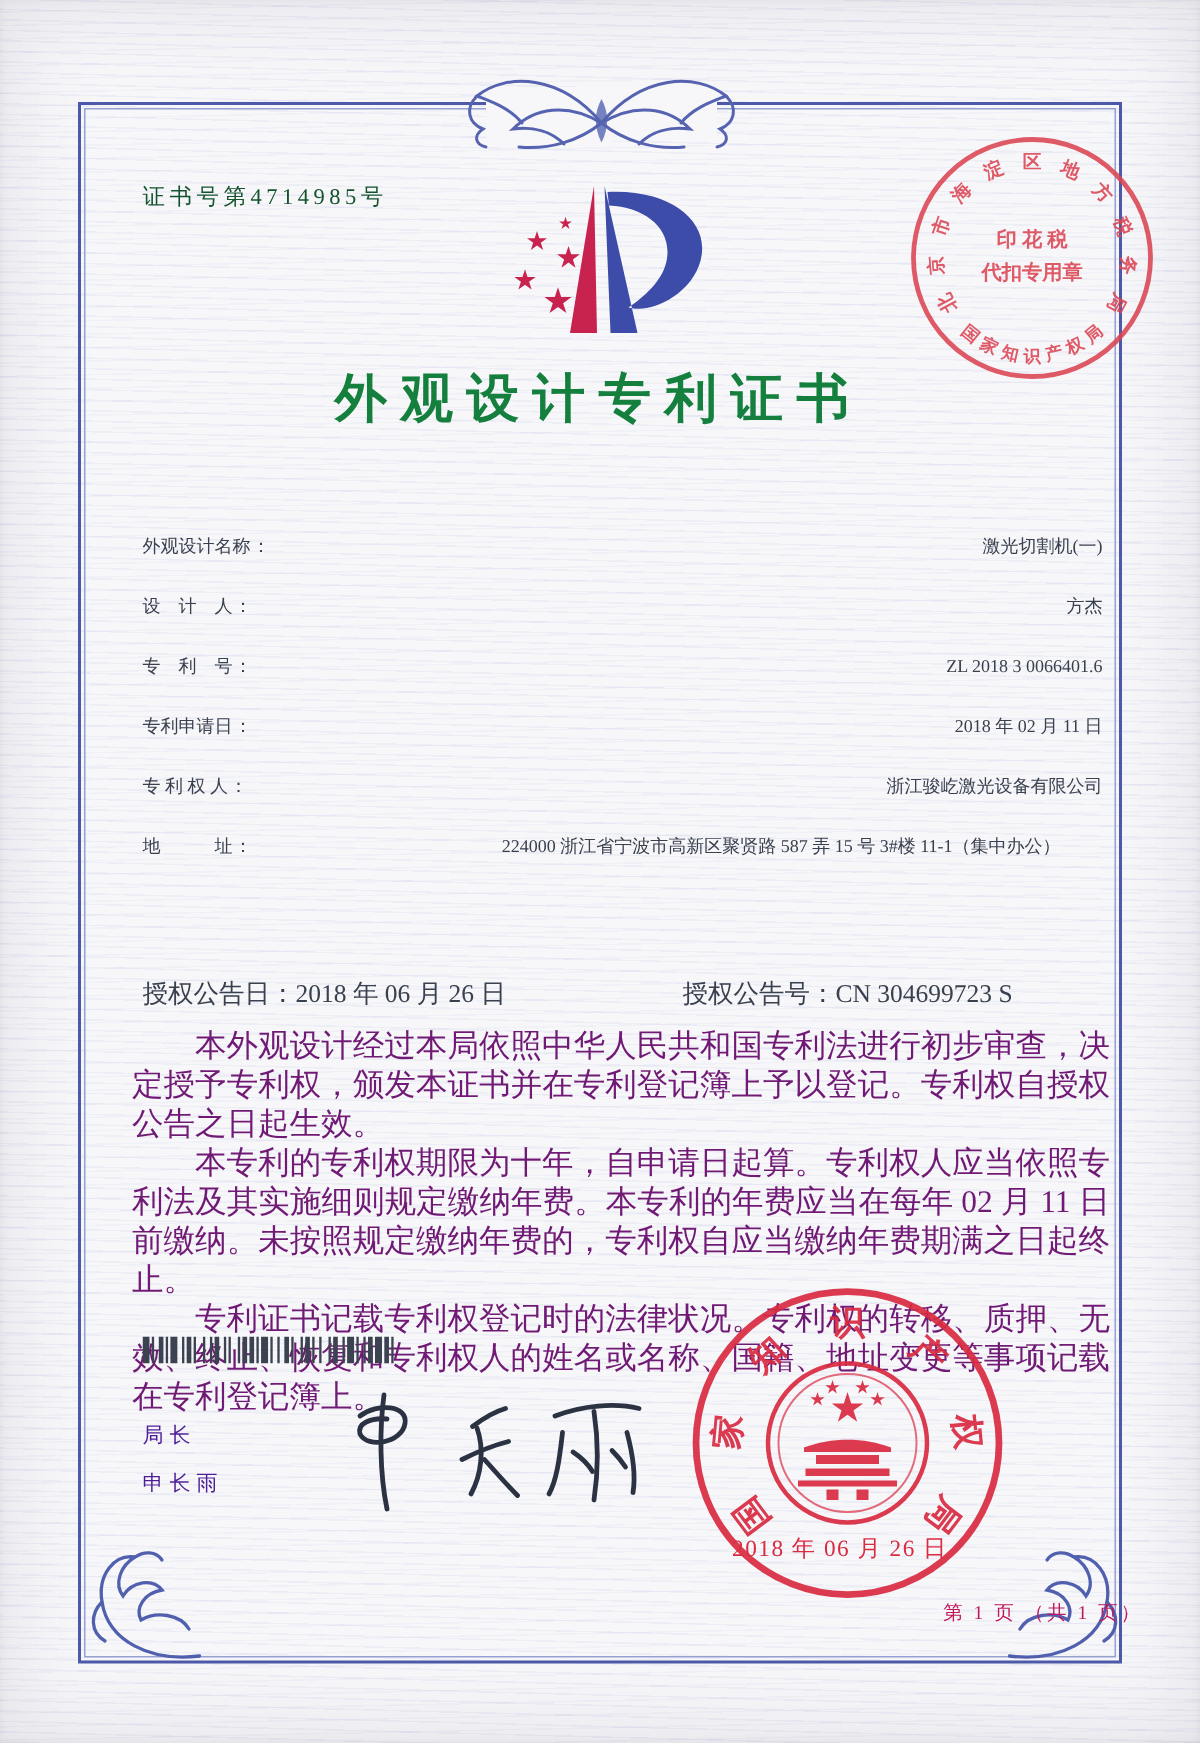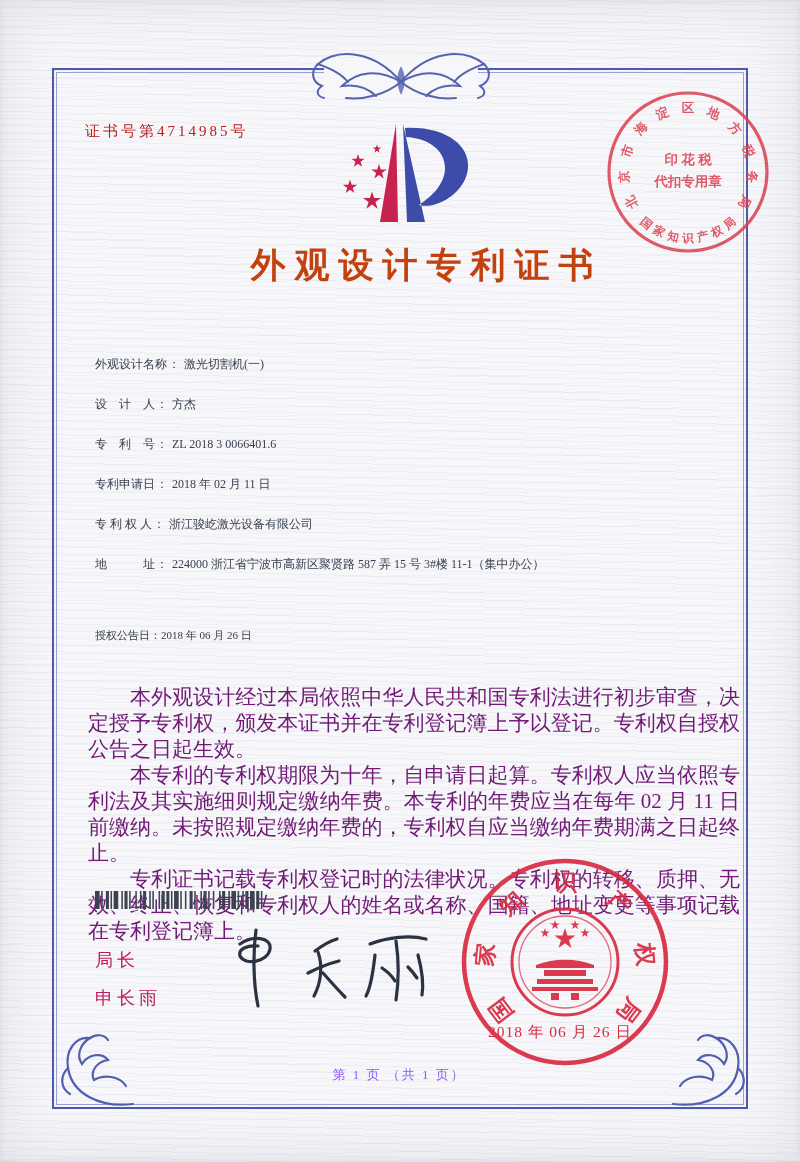--- a/index.html
+++ b/index.html
@@ -19,45 +19,45 @@
   .vignette{position:absolute;inset:0;pointer-events:none;z-index:9;
     box-shadow:inset 0 0 60px rgba(120,120,140,.18), inset 0 0 6px rgba(120,120,150,.12);}
   
   .frame{position:absolute;left:52px;top:68px;width:692px;height:1037px;
     border:2.5px solid #4d5aa9;z-index:1;}
   .frame::after{content:'';position:absolute;inset:2px;border:1px solid #97a1d3;}
   .ornament-top{position:absolute;left:266px;top:38px;width:270px;height:64px;z-index:2;}
   .corner-fl{position:absolute;z-index:2;}
   .corner-fl.bl{left:38px;top:1032px;}
   .corner-fl.br{left:668px;top:1032px;transform:scaleX(-1);}
-  .cert-no{position:absolute;left:85px;top:122px;font-size:15px;letter-spacing:3px;color:#b91c1c;z-index:3;}
+  .cert-no{position:absolute;left:95px;top:122px;font-size:15px;letter-spacing:3px;color:#14532d;z-index:3;}
   .logo{position:absolute;left:308px;top:108px;z-index:3;}
-  .title{position:absolute;left:52px;top:242px;width:749px;text-align:center;
-    font-size:35px;font-weight:bold;letter-spacing:9px;color:#c2410c;z-index:3;}
+  .title{position:absolute;left:52px;top:242px;width:694px;text-align:center;
+    font-size:35px;font-weight:bold;letter-spacing:9px;color:#15803d;z-index:3;}
   .fields{position:absolute;left:95px;top:352px;width:640px;z-index:3;font-size:12px;}
   .frow{display:flex;margin-bottom:16px;line-height:24px;}
   .frow .lab{white-space:pre;}
   .frow .col{padding:0 4px 0 1px;}
-  .frow .val{flex:1;}
-  .grant-row{position:absolute;left:95px;top:628px;width:645px;display:flex;z-index:3;font-size:11px;}
+  .frow .val{flex:1;text-align:right;}
+  .grant-row{position:absolute;left:95px;top:651px;width:645px;display:flex;z-index:3;font-size:17px;}
   .grant-left{white-space:pre;}
   .grant-right{position:absolute;left:360px;white-space:pre;}
   .paras{position:absolute;left:88px;top:684px;width:652px;z-index:3;
     font-size:21px;line-height:26px;text-align:justify;color:#701a75;}
   .paras p{margin:0;text-indent:2em;}
   .barcode{position:absolute;left:95px;top:891px;z-index:3;}
-  .director{position:absolute;left:95px;top:948px;z-index:3;font-size:18px;letter-spacing:4px;color:#be185d;}
+  .director{position:absolute;left:95px;top:948px;z-index:3;font-size:14px;letter-spacing:4px;color:#4c1d95;}
   .director div{margin-bottom:14px;}
   .signature{position:absolute;left:212px;top:920px;z-index:4;}
   .seal{position:absolute;left:455px;top:852px;z-index:5;opacity:.92;}
   .seal-date{position:absolute;left:488px;top:1022px;width:170px;z-index:6;
     color:#d92b41;font-size:15.5px;letter-spacing:1px;white-space:nowrap;}
   .tax-stamp{position:absolute;left:602px;top:86px;z-index:5;opacity:.88;}
-  .footer{position:absolute;left:52px;top:1066px;width:694px;text-align:center;
-    font-size:13px;letter-spacing:2px;color:#8b5cf6;z-index:3;}
+  .footer{position:absolute;left:52px;top:1066px;width:694px;text-align:right;
+    font-size:13px;letter-spacing:2px;color:#be185d;z-index:3;padding-left:16px;}
   svg text{font-family:"Liberation Serif","DejaVu Serif",serif;}
 </style>
 </head>
 <body>
 
 <div class="paper-texture"></div>
 
 <div class="frame"></div>
 
 <svg class="ornament-top" width="270" height="64" viewBox="0 0 270 64">
@@ -167,20 +167,21 @@
   </div>
   <div class="frow">
     <span class="lab">地　　　址</span>
       <span class="col">：</span>
       <span class="val" style="max-width:535px">224000 浙江省宁波市高新区聚贤路 587 弄 15 号 3#楼 11-1（集中办公）</span>
   </div>
 </div>
 
 <div class="grant-row">
   <span class="grant-left"><span>授权公告日：</span><span>2018 年 06 月 26 日</span></span>
+  <span class="grant-right"><span>授权公告号：</span><span>CN 304699723 S</span></span>
 </div>
 
 <div class="paras">
   <p>本外观设计经过本局依照中华人民共和国专利法进行初步审查，决定授予专利权，颁发本证书并在专利登记簿上予以登记。专利权自授权公告之日起生效。</p>
   <p>本专利的专利权期限为十年，自申请日起算。专利权人应当依照专利法及其实施细则规定缴纳年费。本专利的年费应当在每年 02 月 11 日前缴纳。未按照规定缴纳年费的，专利权自应当缴纳年费期满之日起终止。</p>
   <p>专利证书记载专利权登记时的法律状况。专利权的转移、质押、无效、终止、恢复和专利权人的姓名或名称、国籍、地址变更等事项记载在专利登记簿上。</p>
 </div>
 
 <svg class="barcode" width="218" height="18" viewBox="0 0 218 18" id="barcode-svg">
     <rect x="0" y="0" width="4.65" height="18" fill="#3c4350"></rect>

